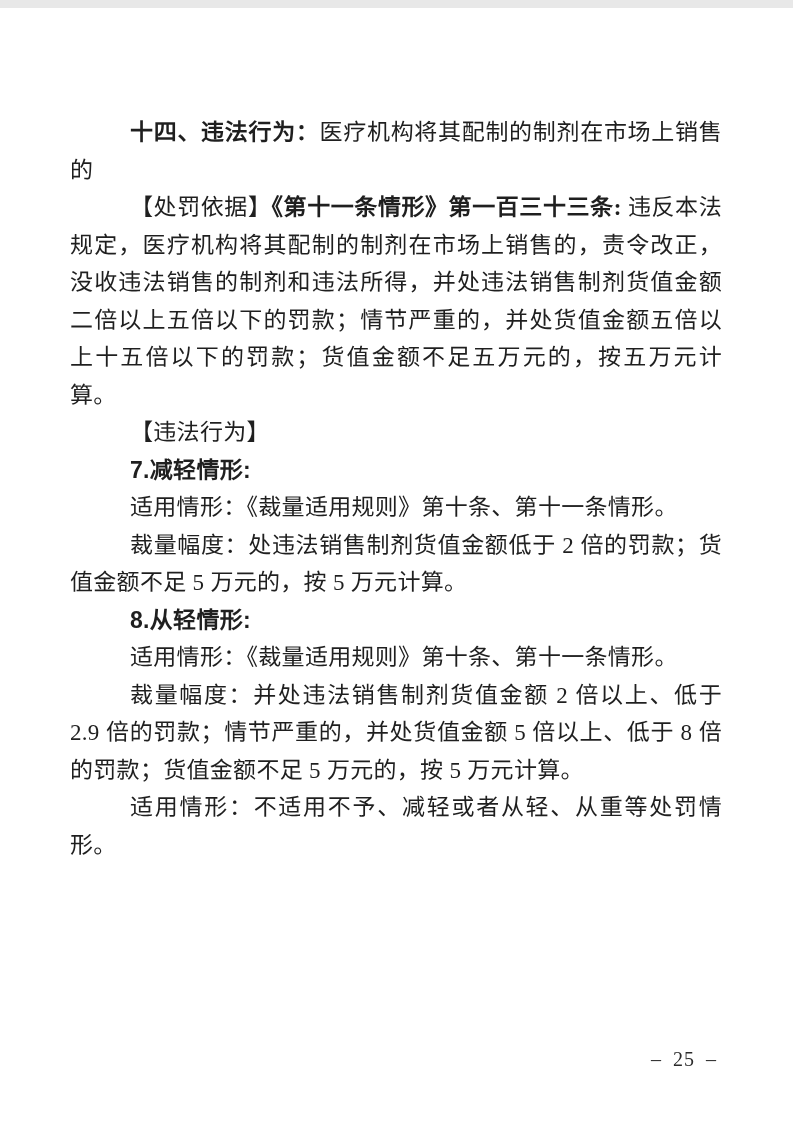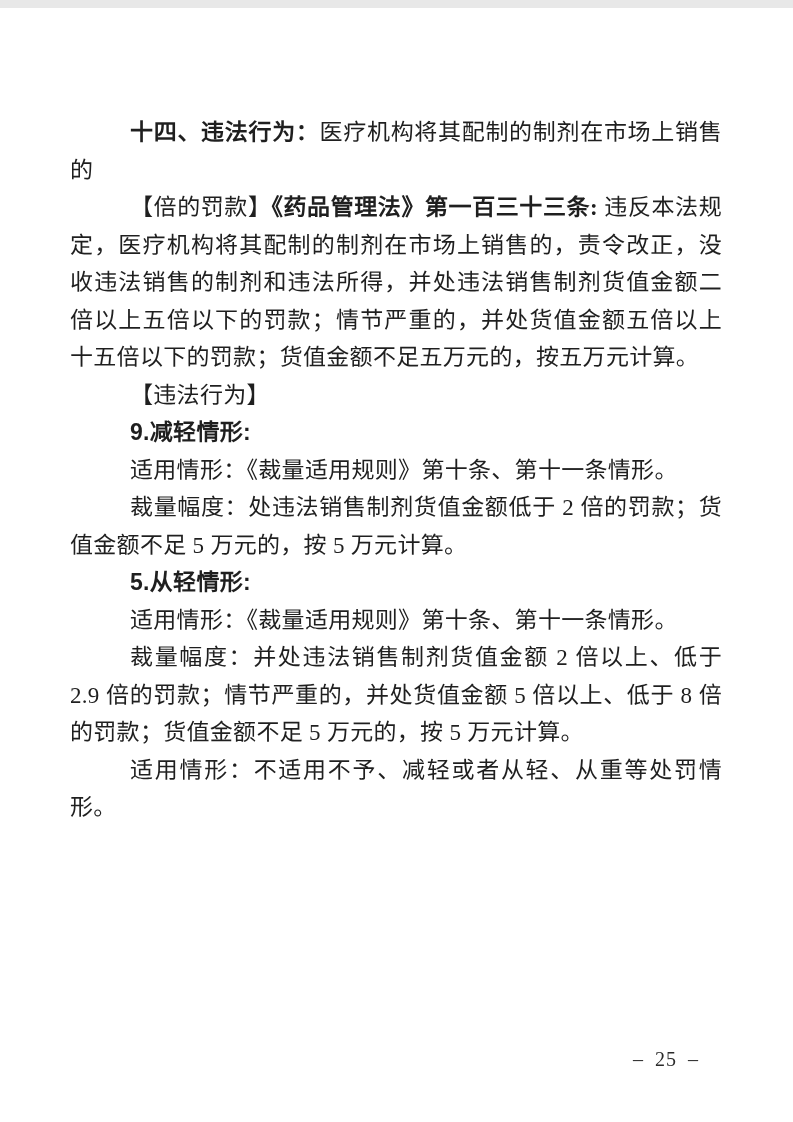--- a/index.html
+++ b/index.html
@@ -34,40 +34,40 @@
     font-family: "Liberation Sans", "DejaVu Sans", sans-serif;
     font-weight: 700;
   }
   .heading-serif {
     font-family: "Liberation Serif", "DejaVu Serif", serif;
     font-weight: 700;
   }
   .page-footer {
     position: absolute;
     top: 1040px;
-    right: 94px;
+    right: 76px;
     font-family: "Liberation Serif", "DejaVu Serif", serif;
     font-size: 20px;
     color: #2a2a2a;
     word-spacing: 5px;
     letter-spacing: 1px;
   }
 </style>
 </head>
 <body>
 
 <div class="page">
   <div class="doc-body">
       <p class="para"><span class="run heading-sans">十四、违法行为：</span><span class="run body-serif">医疗机构将其配制的制剂在市场上销售的</span></p>
-      <p class="para"><span class="run body-serif">【倍的罚款】</span><span class="run heading-serif">《药品管理法》第一百三十三条:</span><span class="run body-serif"> 违反本法规定，医疗机构将其配制的制剂在市场上销售的，责令改正，没收违法销售的制剂和违法所得，并处违法销售制剂货值金额二倍以上五倍以下的罚款；情节严重的，并处货值金额五倍以上十五倍以下的罚款；货值金额不足五万元的，按五万元计算。</span></p>
+      <p class="para"><span class="run body-serif">【处罚依据】</span><span class="run heading-serif">《第十一条情形》第一百三十三条:</span><span class="run body-serif"> 违反本法规定，医疗机构将其配制的制剂在市场上销售的，责令改正，没收违法销售的制剂和违法所得，并处违法销售制剂货值金额二倍以上五倍以下的罚款；情节严重的，并处货值金额五倍以上十五倍以下的罚款；货值金额不足五万元的，按五万元计算。</span></p>
       <p class="para"><span class="run body-serif">【违法行为】</span></p>
-      <p class="para"><span class="run heading-sans">9.减轻情形:</span></p>
+      <p class="para"><span class="run heading-sans">7.减轻情形:</span></p>
       <p class="para"><span class="run body-serif">适用情形：《裁量适用规则》第十条、第十一条情形。</span></p>
       <p class="para"><span class="run body-serif">裁量幅度：处违法销售制剂货值金额低于 2 倍的罚款；货值金额不足 5 万元的，按 5 万元计算。</span></p>
-      <p class="para"><span class="run heading-sans">5.从轻情形:</span></p>
+      <p class="para"><span class="run heading-sans">8.从轻情形:</span></p>
       <p class="para"><span class="run body-serif">适用情形：《裁量适用规则》第十条、第十一条情形。</span></p>
       <p class="para"><span class="run body-serif">裁量幅度：并处违法销售制剂货值金额 2 倍以上、低于 2.9 倍的罚款；情节严重的，并处货值金额 5 倍以上、低于 8 倍的罚款；货值金额不足 5 万元的，按 5 万元计算。</span></p>
       <p class="para"><span class="run body-serif">适用情形：不适用不予、减轻或者从轻、从重等处罚情形。</span></p>
     </div>
   <div class="page-footer">
     <span>– 25 –</span>
   </div>
 </div>
 
 </body></html>

